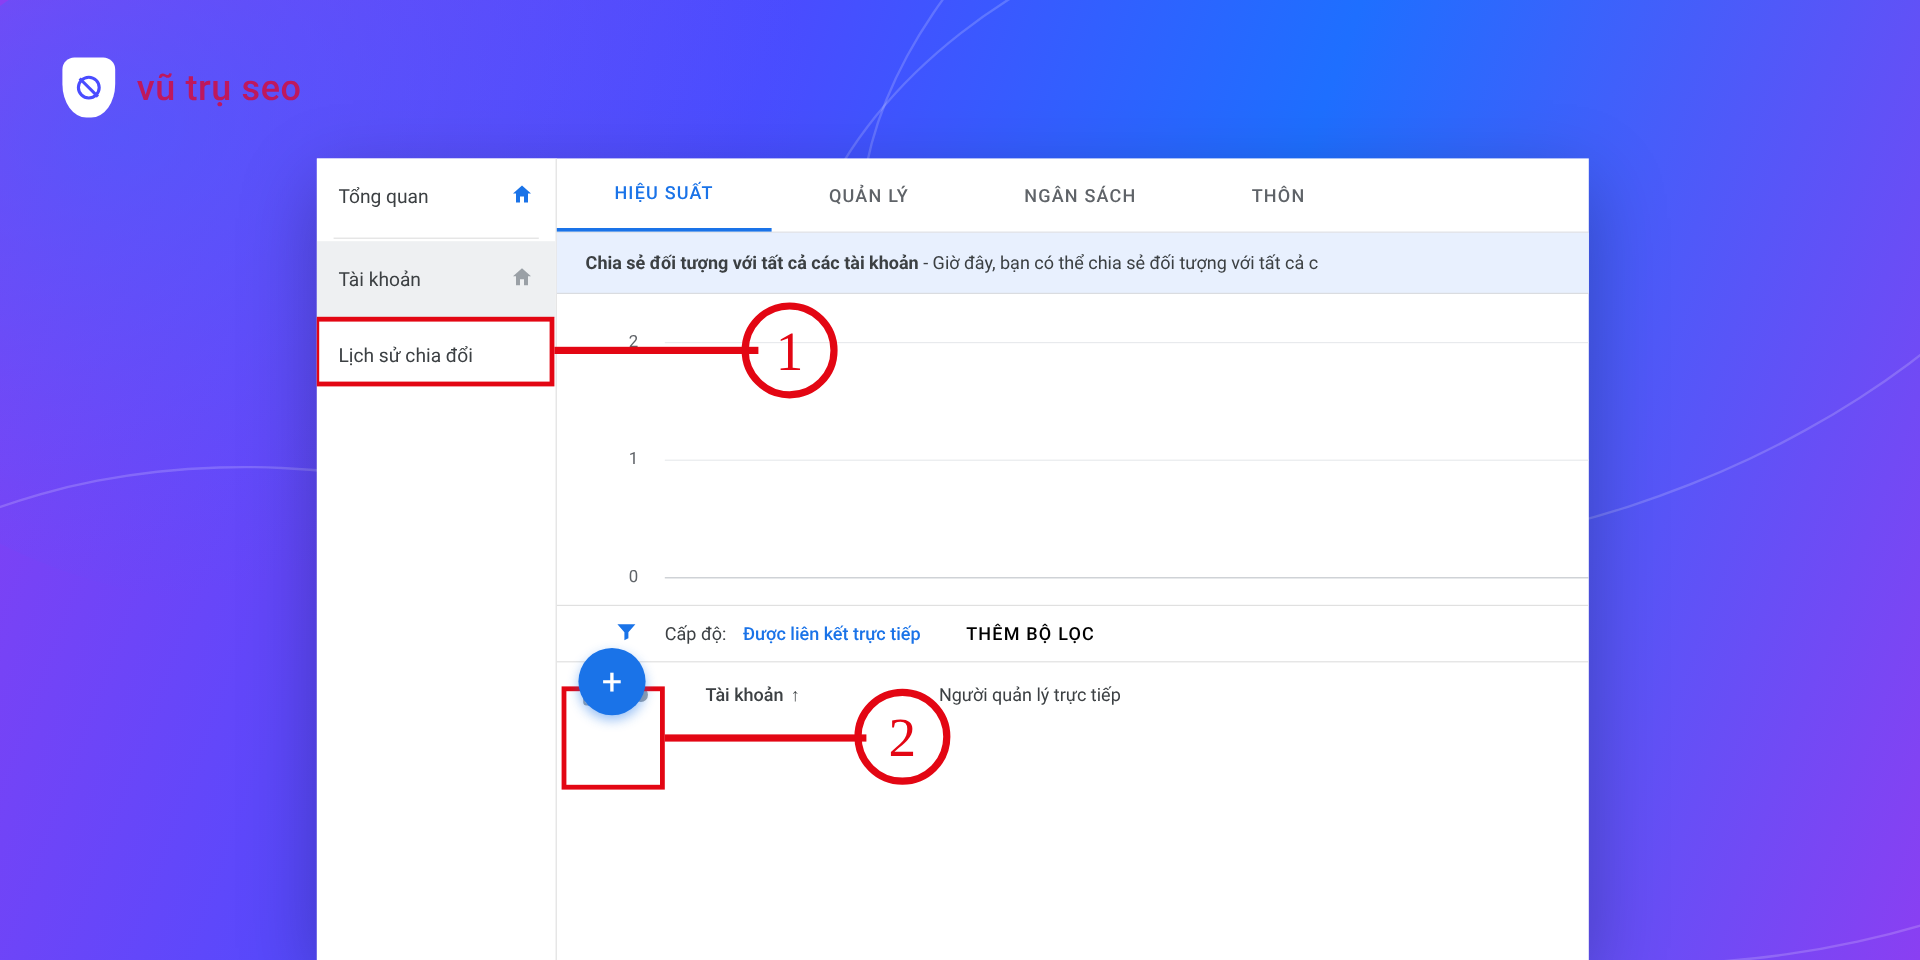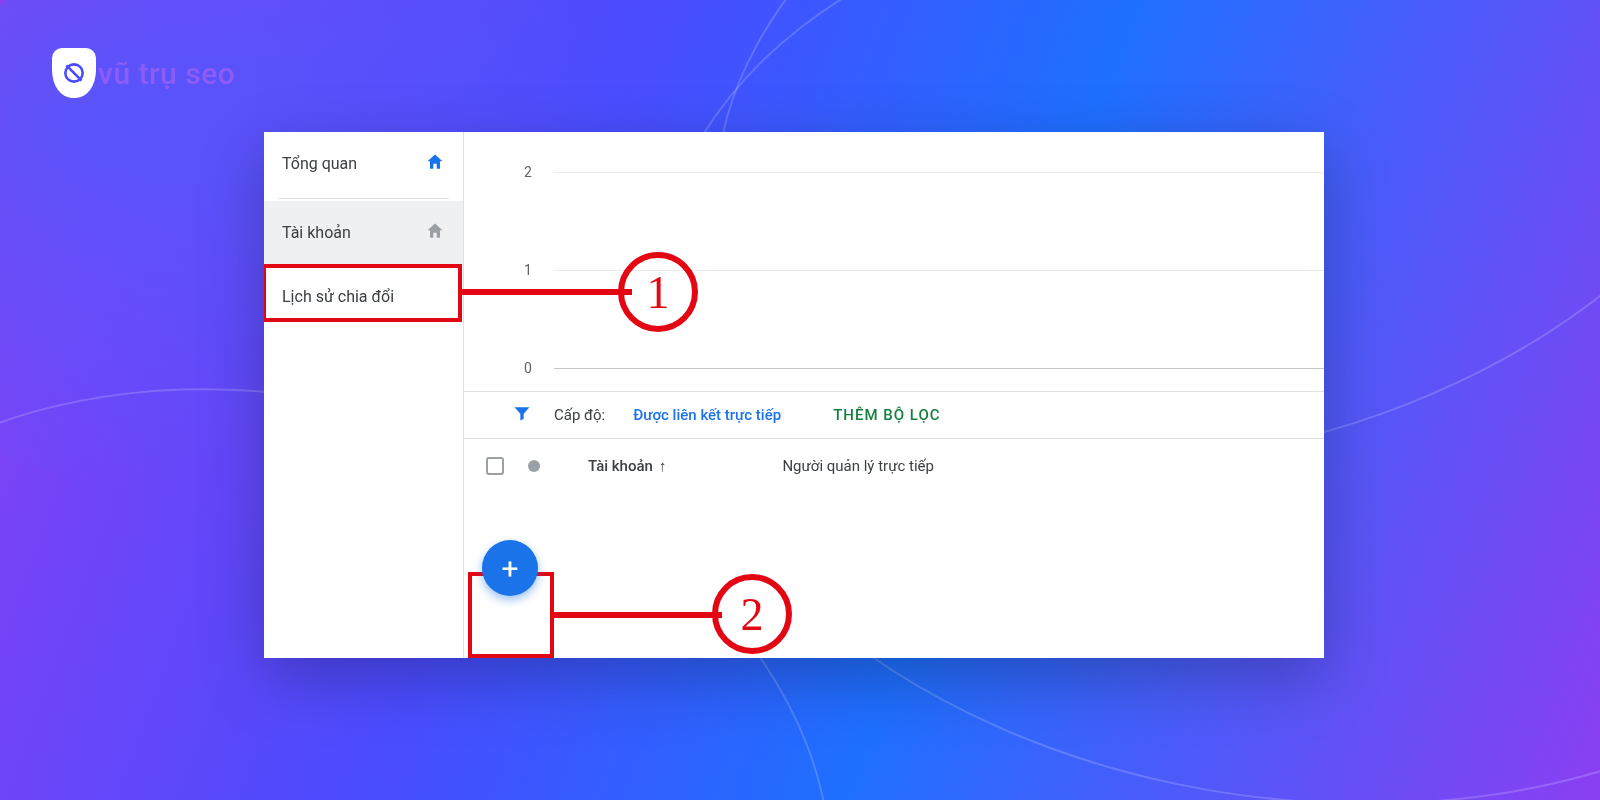--- a/index.html
+++ b/index.html
@@ -12,27 +12,27 @@
   
   .bg-wave { position: absolute; border: 2px solid rgba(255,255,255,0.18); border-radius: 50%; }
   .w1 { width: 1100px; height: 700px; top: -260px; right: -200px; transform: rotate(-18deg); }
   .w2 { width: 1300px; height: 900px; top: -100px; right: -350px; transform: rotate(8deg); }
   .w3 { width: 1100px; height: 800px; bottom: -400px; left: -260px; transform: rotate(15deg); }
   .bg-blob { position:absolute; width:900px; height:600px; top:-100px; left:-150px;
     background: radial-gradient(ellipse at 30% 30%, rgba(60,100,255,0.55), transparent 65%);
     border-radius:50%; transform:rotate(-10deg); }
 
   
-  .brand { position: absolute; top: 48px; left: 52px; display: flex; align-items: center; gap: 2px; color: #8b5cf6; }
+  .brand { position: absolute; top: 48px; left: 52px; display: flex; align-items: center; gap: 18px; color: #be185d; }
   .brand-shield { width: 44px; height: 50px; background:#fff; border-radius: 10px 10px 20px 20px / 10px 10px 28px 28px; display:flex; align-items:center; justify-content:center; }
   .brand-shield svg { width: 26px; height: 26px; }
   .brand-text { font-size: 30px; font-weight: 500; letter-spacing: .5px; }
 
   
-  .window { position: absolute; top: 132px; left: 264px; width: 1060px; height: 526px;
+  .window { position: absolute; top: 132px; left: 264px; width: 1060px; height: 668px;
     background: #fff; box-shadow: 0 20px 60px rgba(0,0,0,.25); overflow: hidden; display:flex; }
   .sidebar { width: 200px; border-right: 1px solid #e0e0e0; background:#fff; }
   .side-item { height: 64px; display:flex; align-items:center; justify-content:space-between;
     padding: 0 18px; font-size: 16px; color:#3c4043; cursor:pointer; border-bottom:1px solid transparent; }
   .side-item.sel { background:#eef0f2; }
   .side-item .home { color:#1a73e8; }
   .side-item.sel .home { color:#5f6368; }
   .side-divider { height:1px; background:#e0e0e0; margin:2px 14px; }
 
   .main { flex:1; display:flex; flex-direction:column; position:relative; }
@@ -46,26 +46,26 @@
 
   .chart-area { position:relative; height:260px; border-bottom:1px solid #e0e0e0; }
   .ytick { position:absolute; left:60px; font-size:14px; color:#5f6368; transform:translateY(-50%); }
   .gridline { position:absolute; left:90px; right:0; height:1px; background:#e8eaed; }
   .gridline.y0 { background:#c4c7cc; }
 
   .fab { position:absolute; width:56px; height:56px; border-radius:50%; background:#1a73e8;
     box-shadow:0 4px 10px rgba(26,115,232,.45); display:flex; align-items:center; justify-content:center;
     color:#fff; font-size:30px; cursor:pointer; left:18px; top:408px; z-index:5; }
 
-  .filter-row { display:flex; align-items:center; gap:28px; padding:14px 20px 14px 90px;
+  .filter-row { display:flex; align-items:center; gap:14px; padding:14px 20px 14px 90px;
     font-size:15px; border-bottom:1px solid #e0e0e0; }
   .filter-icon { position:absolute; left:48px; color:#1a73e8; }
   .filter-row .lvl-label { color:#3c4043; }
   .filter-row .lvl-val { color:#1a73e8; font-weight:500; cursor:pointer; }
-  .filter-row .add-filter { margin-left:24px; letter-spacing:1px; color:#15803d; font-weight:500; cursor:pointer; }
+  .filter-row .add-filter { margin-left:24px; letter-spacing:1px; color:#000000; font-weight:500; cursor:pointer; }
 
   .thead { display:flex; align-items:center; padding:18px 22px; font-size:15px; color:#3c4043; }
   .cb { width:18px; height:18px; border:2px solid #9aa0a6; border-radius:3px; margin-right:24px; cursor:pointer; }
   .dot { width:12px; height:12px; border-radius:50%; background:#9aa0a6; margin-right:48px; }
   .col-acc { font-weight:500; display:flex; align-items:center; gap:6px; cursor:pointer; }
   .col-mgr { margin-left:116px; }
 
   
   .anno { position:absolute; pointer-events:none; }
   .redbox { border:4px solid #e30613; }
@@ -113,21 +113,38 @@
             <path d="M12 3l9 8h-3v9h-4v-6H10v6H6v-9H3z"></path>
           </svg>
       </span>
     </div>
     <div class="side-item">
       <span>Lịch sử chia đổi</span>
     </div>
   </div>
 
   <div class="main">
+    <div class="tabs">
+      <div class="tab active">
+          <span>HIỆU SUẤT</span>
+        </div>
+      <div class="tab">
+          <span>QUẢN LÝ</span>
+        </div>
+      <div class="tab">
+          <span>NGÂN SÁCH</span>
+        </div>
+      <div class="tab">
+          <span>THÔN</span>
+        </div>
+    </div>
 
+    <div class="banner">
+      <b>Chia sẻ đối tượng với tất cả các tài khoản</b><span> - Giờ đây, bạn có thể chia sẻ đối tượng với tất cả c</span>
+    </div>
 
     <div class="chart-area">
       <span class="ytick" style="top:40px">2</span>
       <div class="gridline" style="top:40px"></div>
       <span class="ytick" style="top:138px">1</span>
       <div class="gridline" style="top:138px"></div>
       <span class="ytick" style="top:236px">0</span>
       <div class="gridline y0" style="top:236px"></div>
     </div>
 

